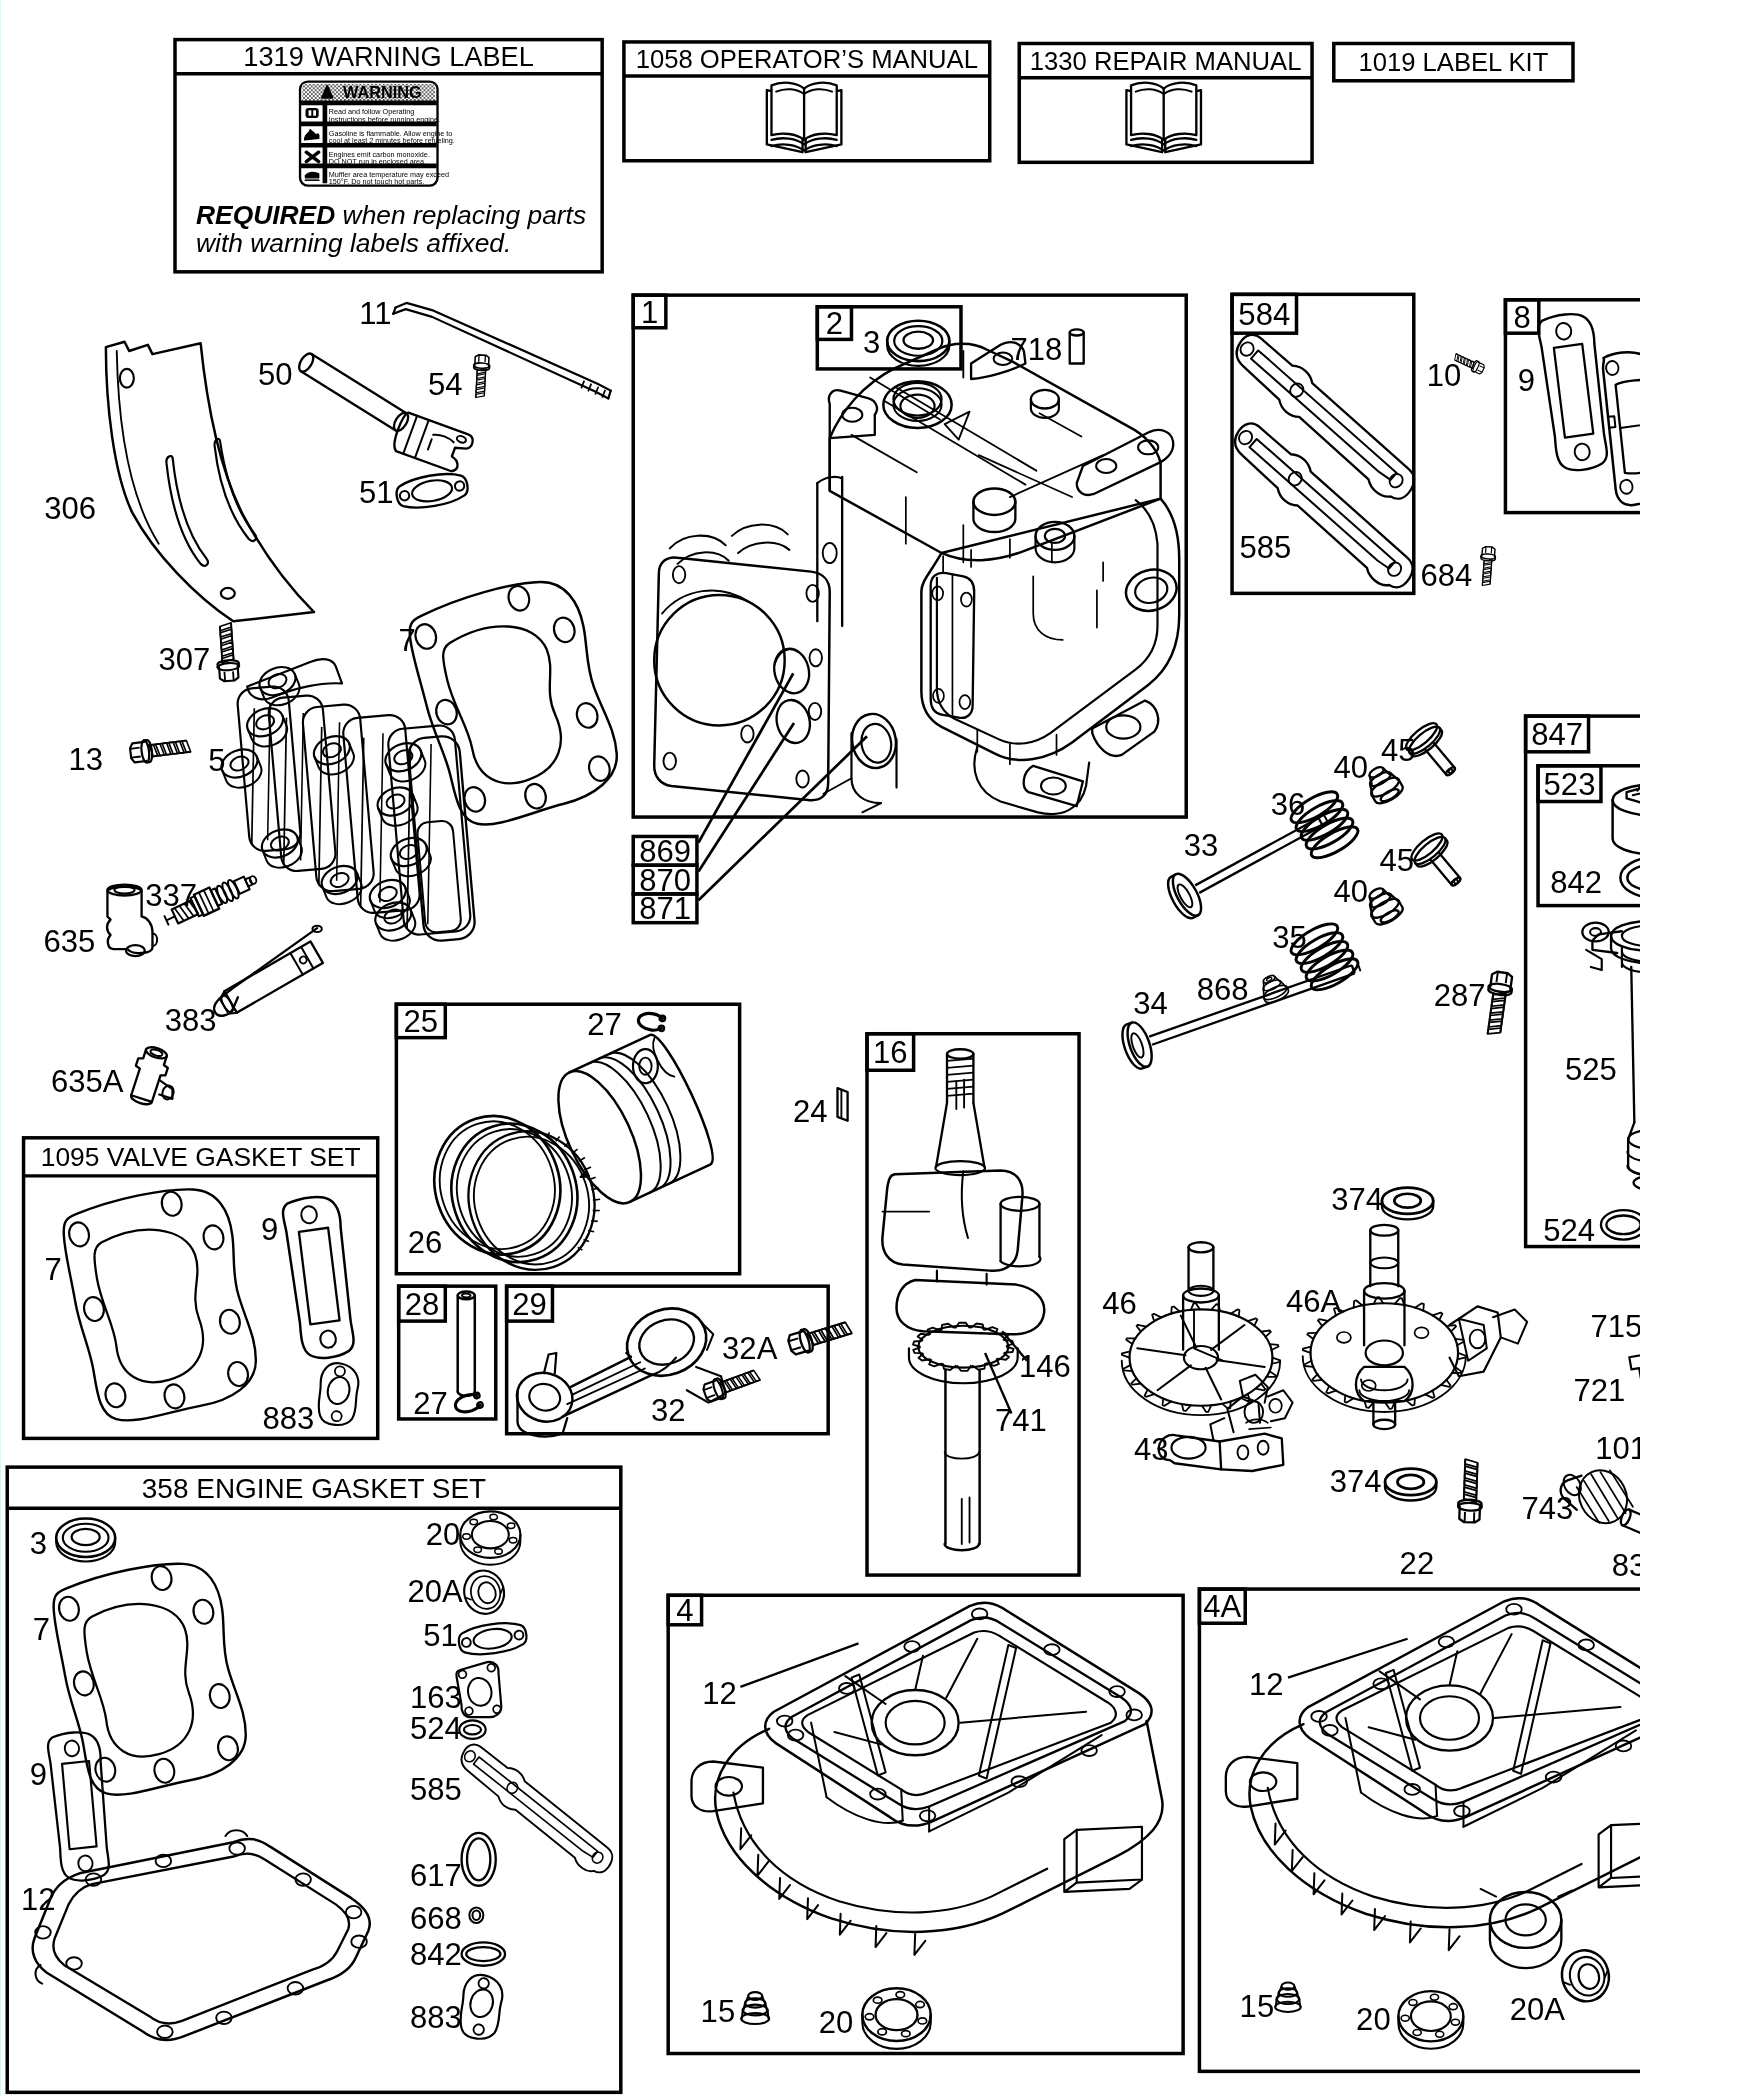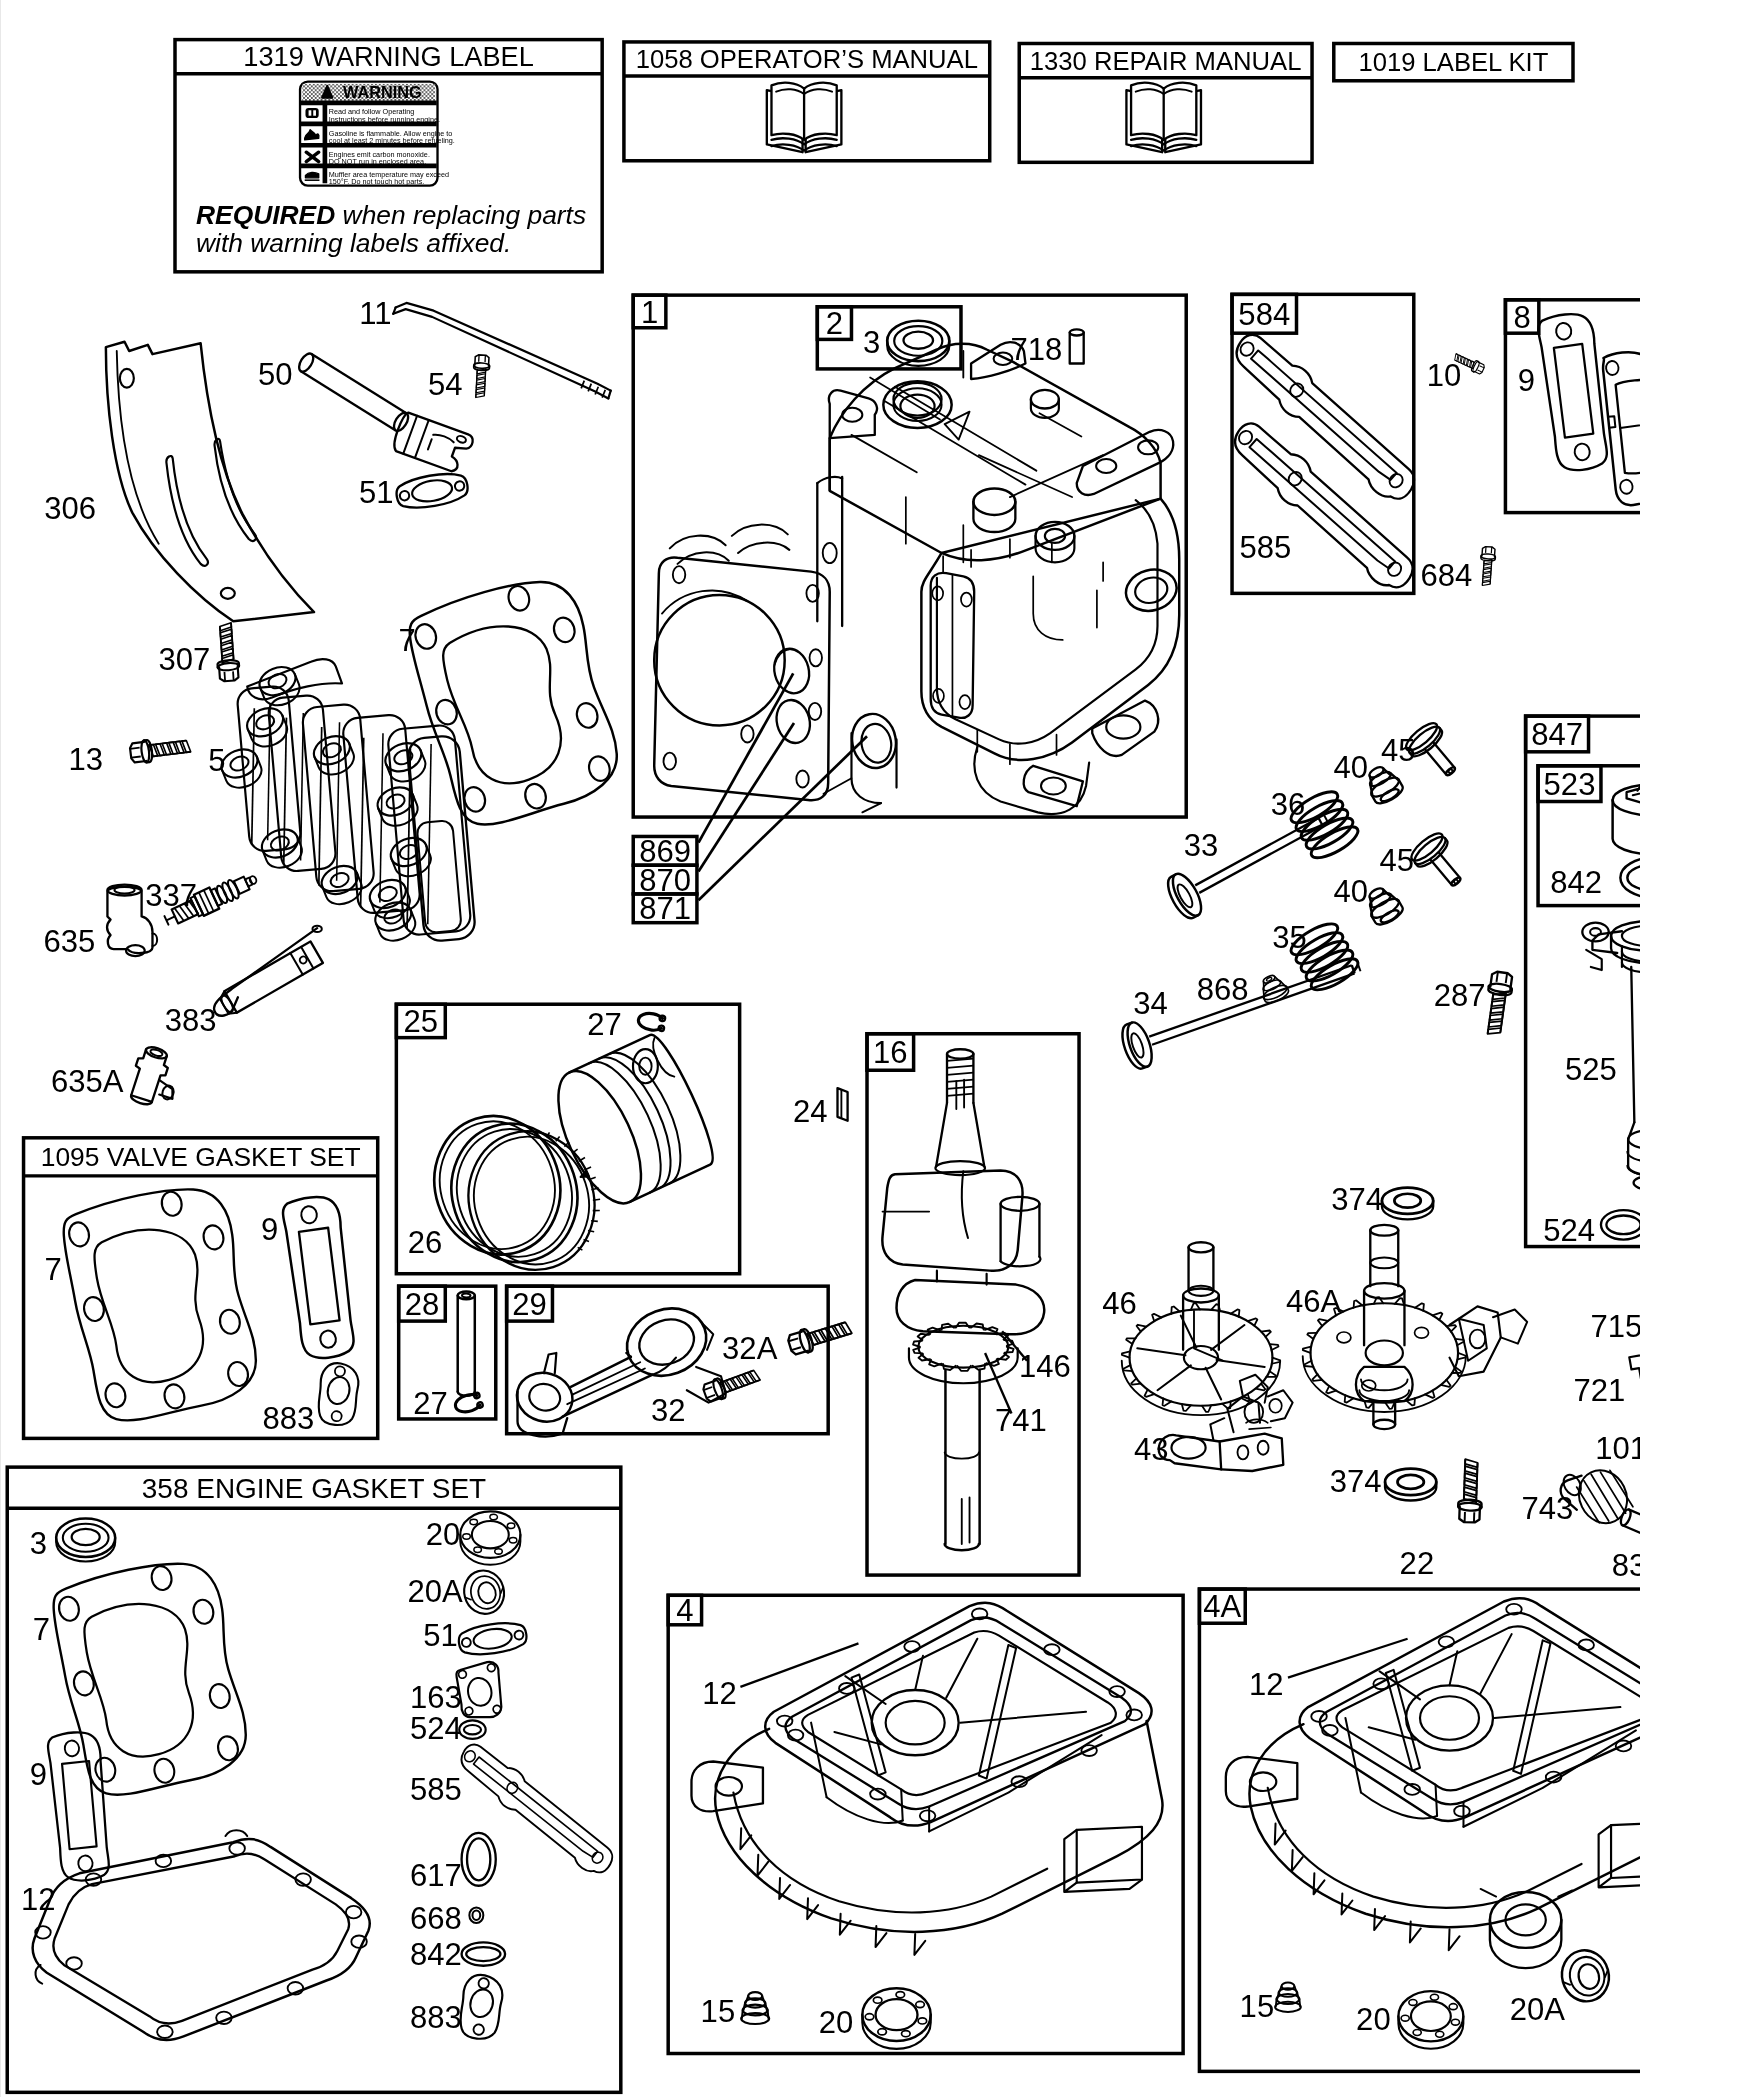--- a/index.html
+++ b/index.html
@@ -1,12 +1,12 @@
 <!DOCTYPE html>
-<html style="font-size:12.4px"><head><meta charset="utf-8"><title>diagram</title><style>html,body{margin:0;padding:0;background:#fff}#page{position:relative;width:1640px;height:2097px;background:#a3a3a3;overflow:hidden}</style></head><body>
+<html style="font-size:12.4px"><head><meta charset="utf-8"><title>diagram</title><style>html,body{margin:0;padding:0;background:#fff}#page{position:relative;width:1640px;height:2097px;background:#5eead4;overflow:hidden}</style></head><body>
 <div id="page"><svg width="1748" height="2097" viewBox="0 0 2250 2700" font-family="Liberation Sans, sans-serif" fill="#000">
       <defs>
         <pattern id="dpat" width="5" height="5" patternUnits="userSpaceOnUse">
 <rect width="5" height="5" fill="#fff"></rect>
           <circle cx="1.2" cy="1.2" r="1.1" fill="#000"></circle>
           <circle cx="3.7" cy="3.7" r="1.1" fill="#000"></circle>
 </pattern>
       </defs>
       <rect x="0" y="0" width="2250" height="2700" fill="#fff"></rect>
       <rect x="225" y="51" width="550" height="299" fill="none" stroke="#000" stroke-width="4.5"></rect>

